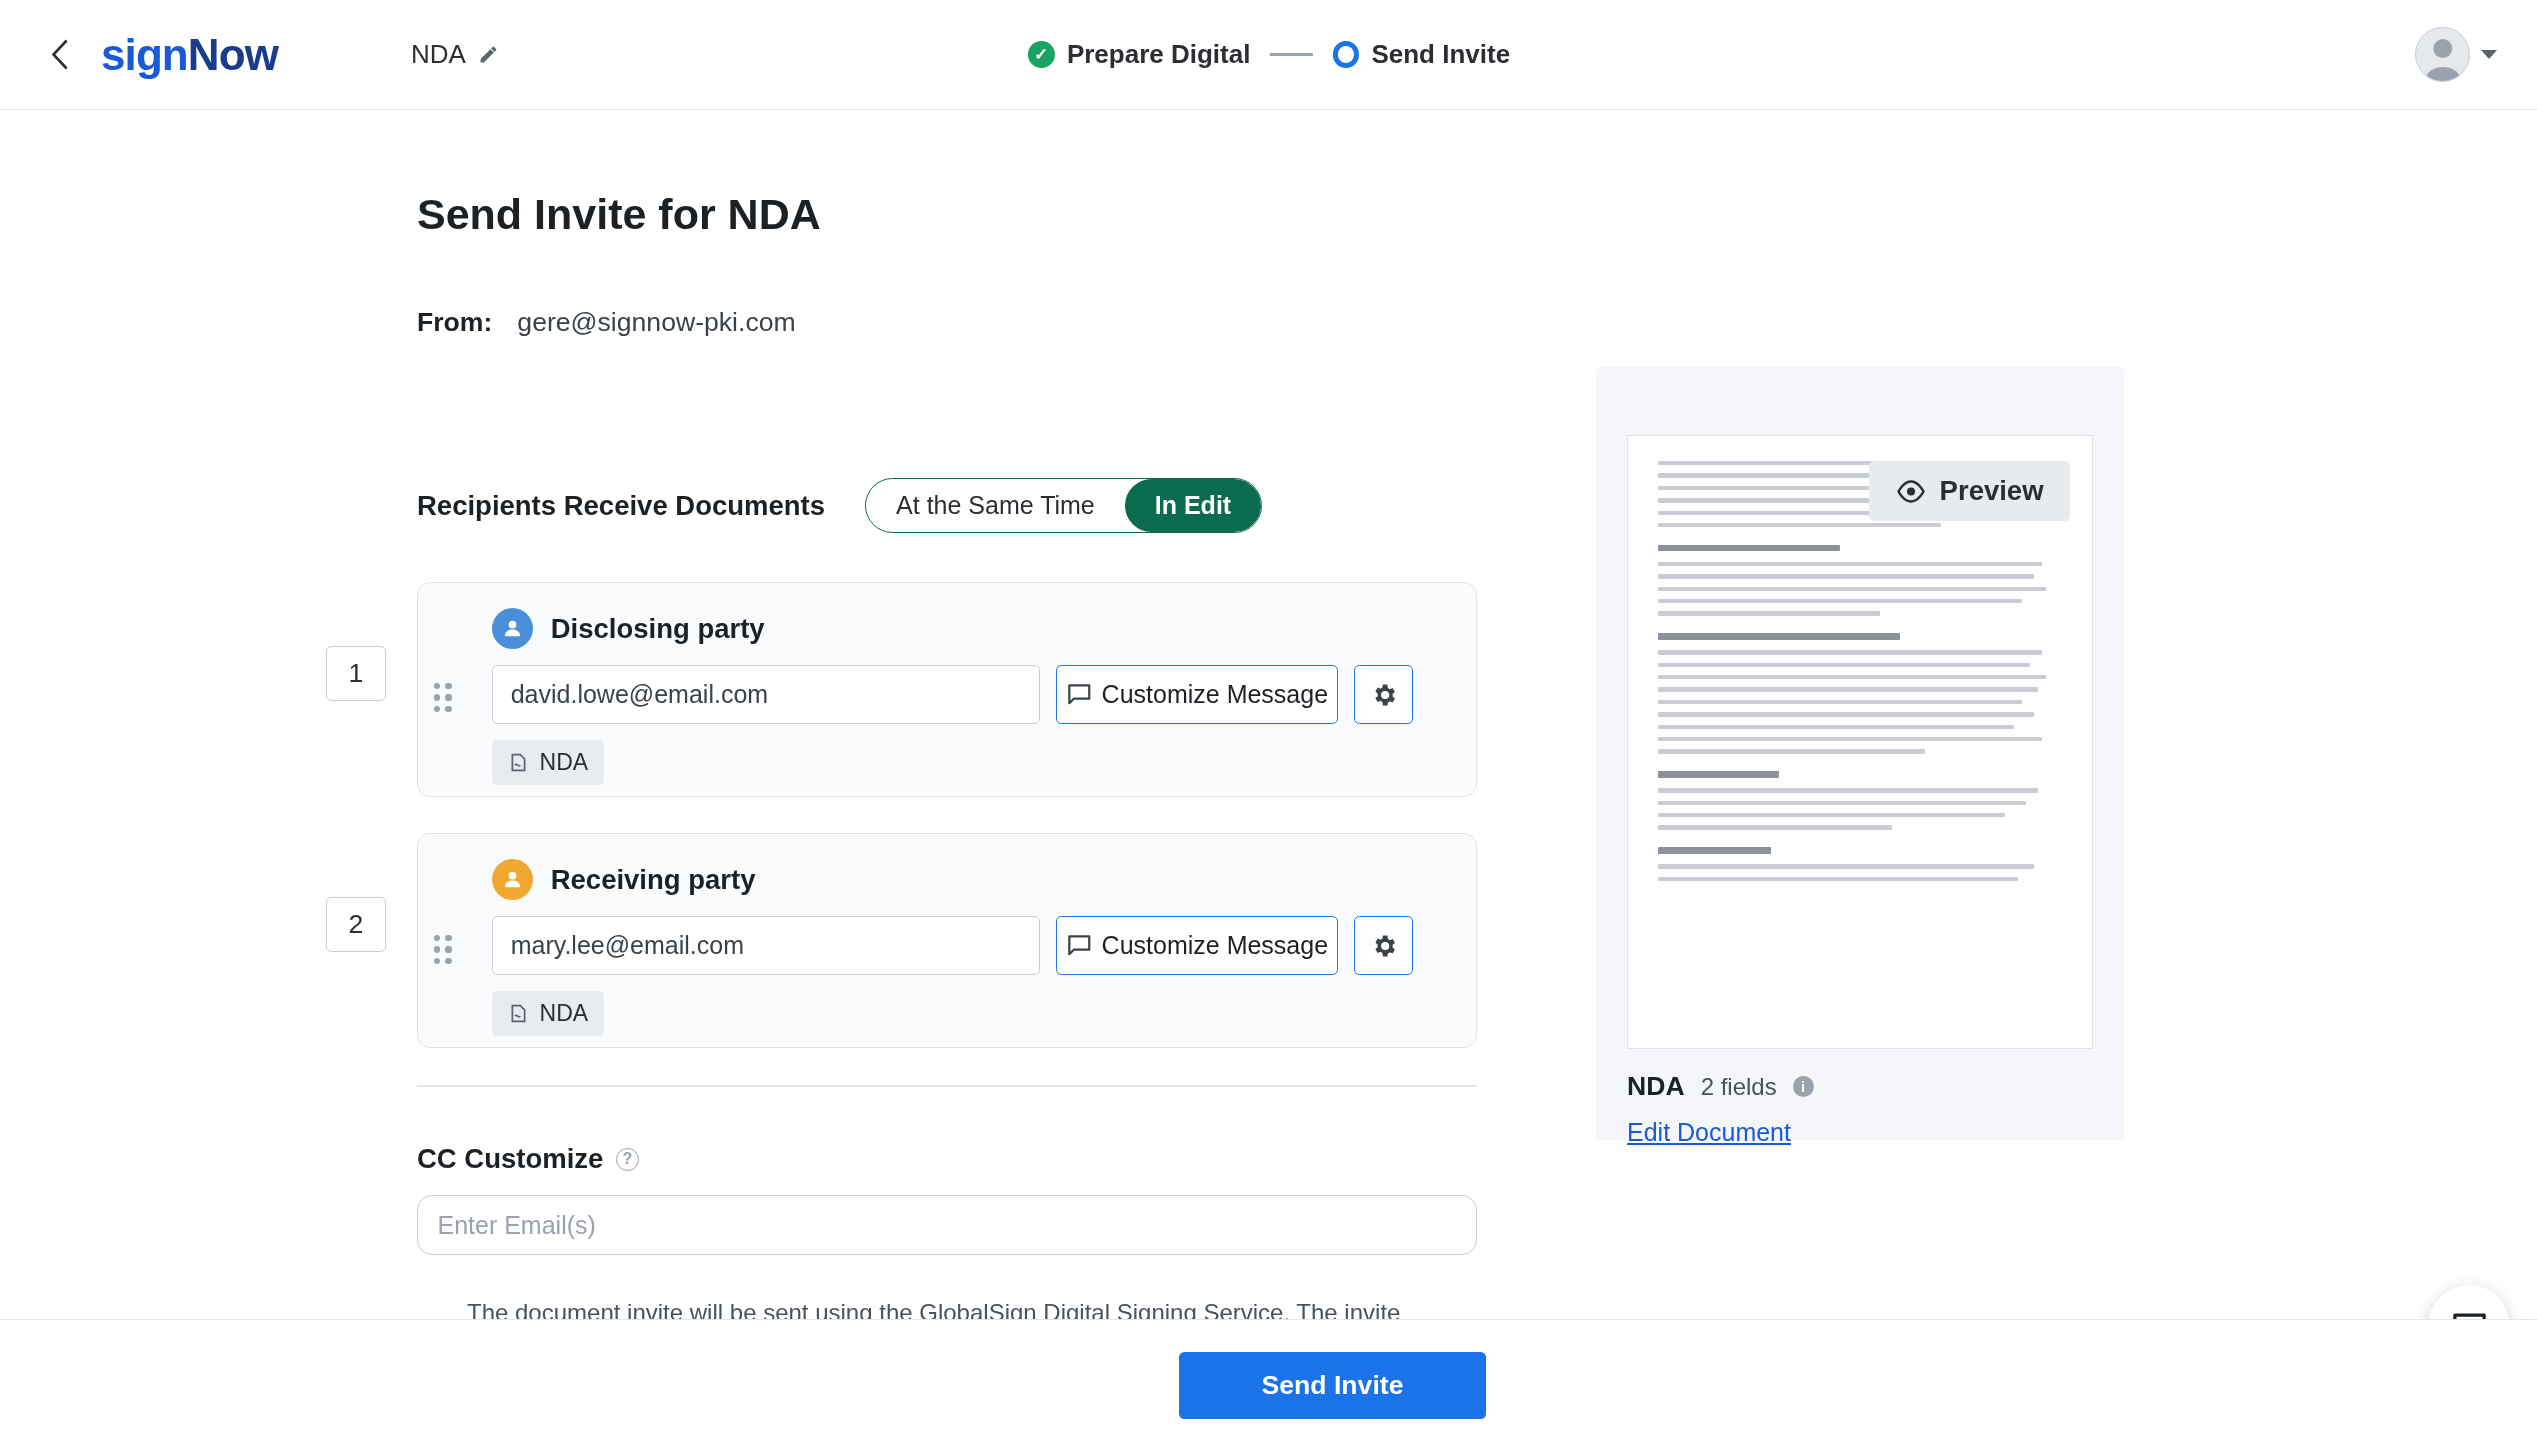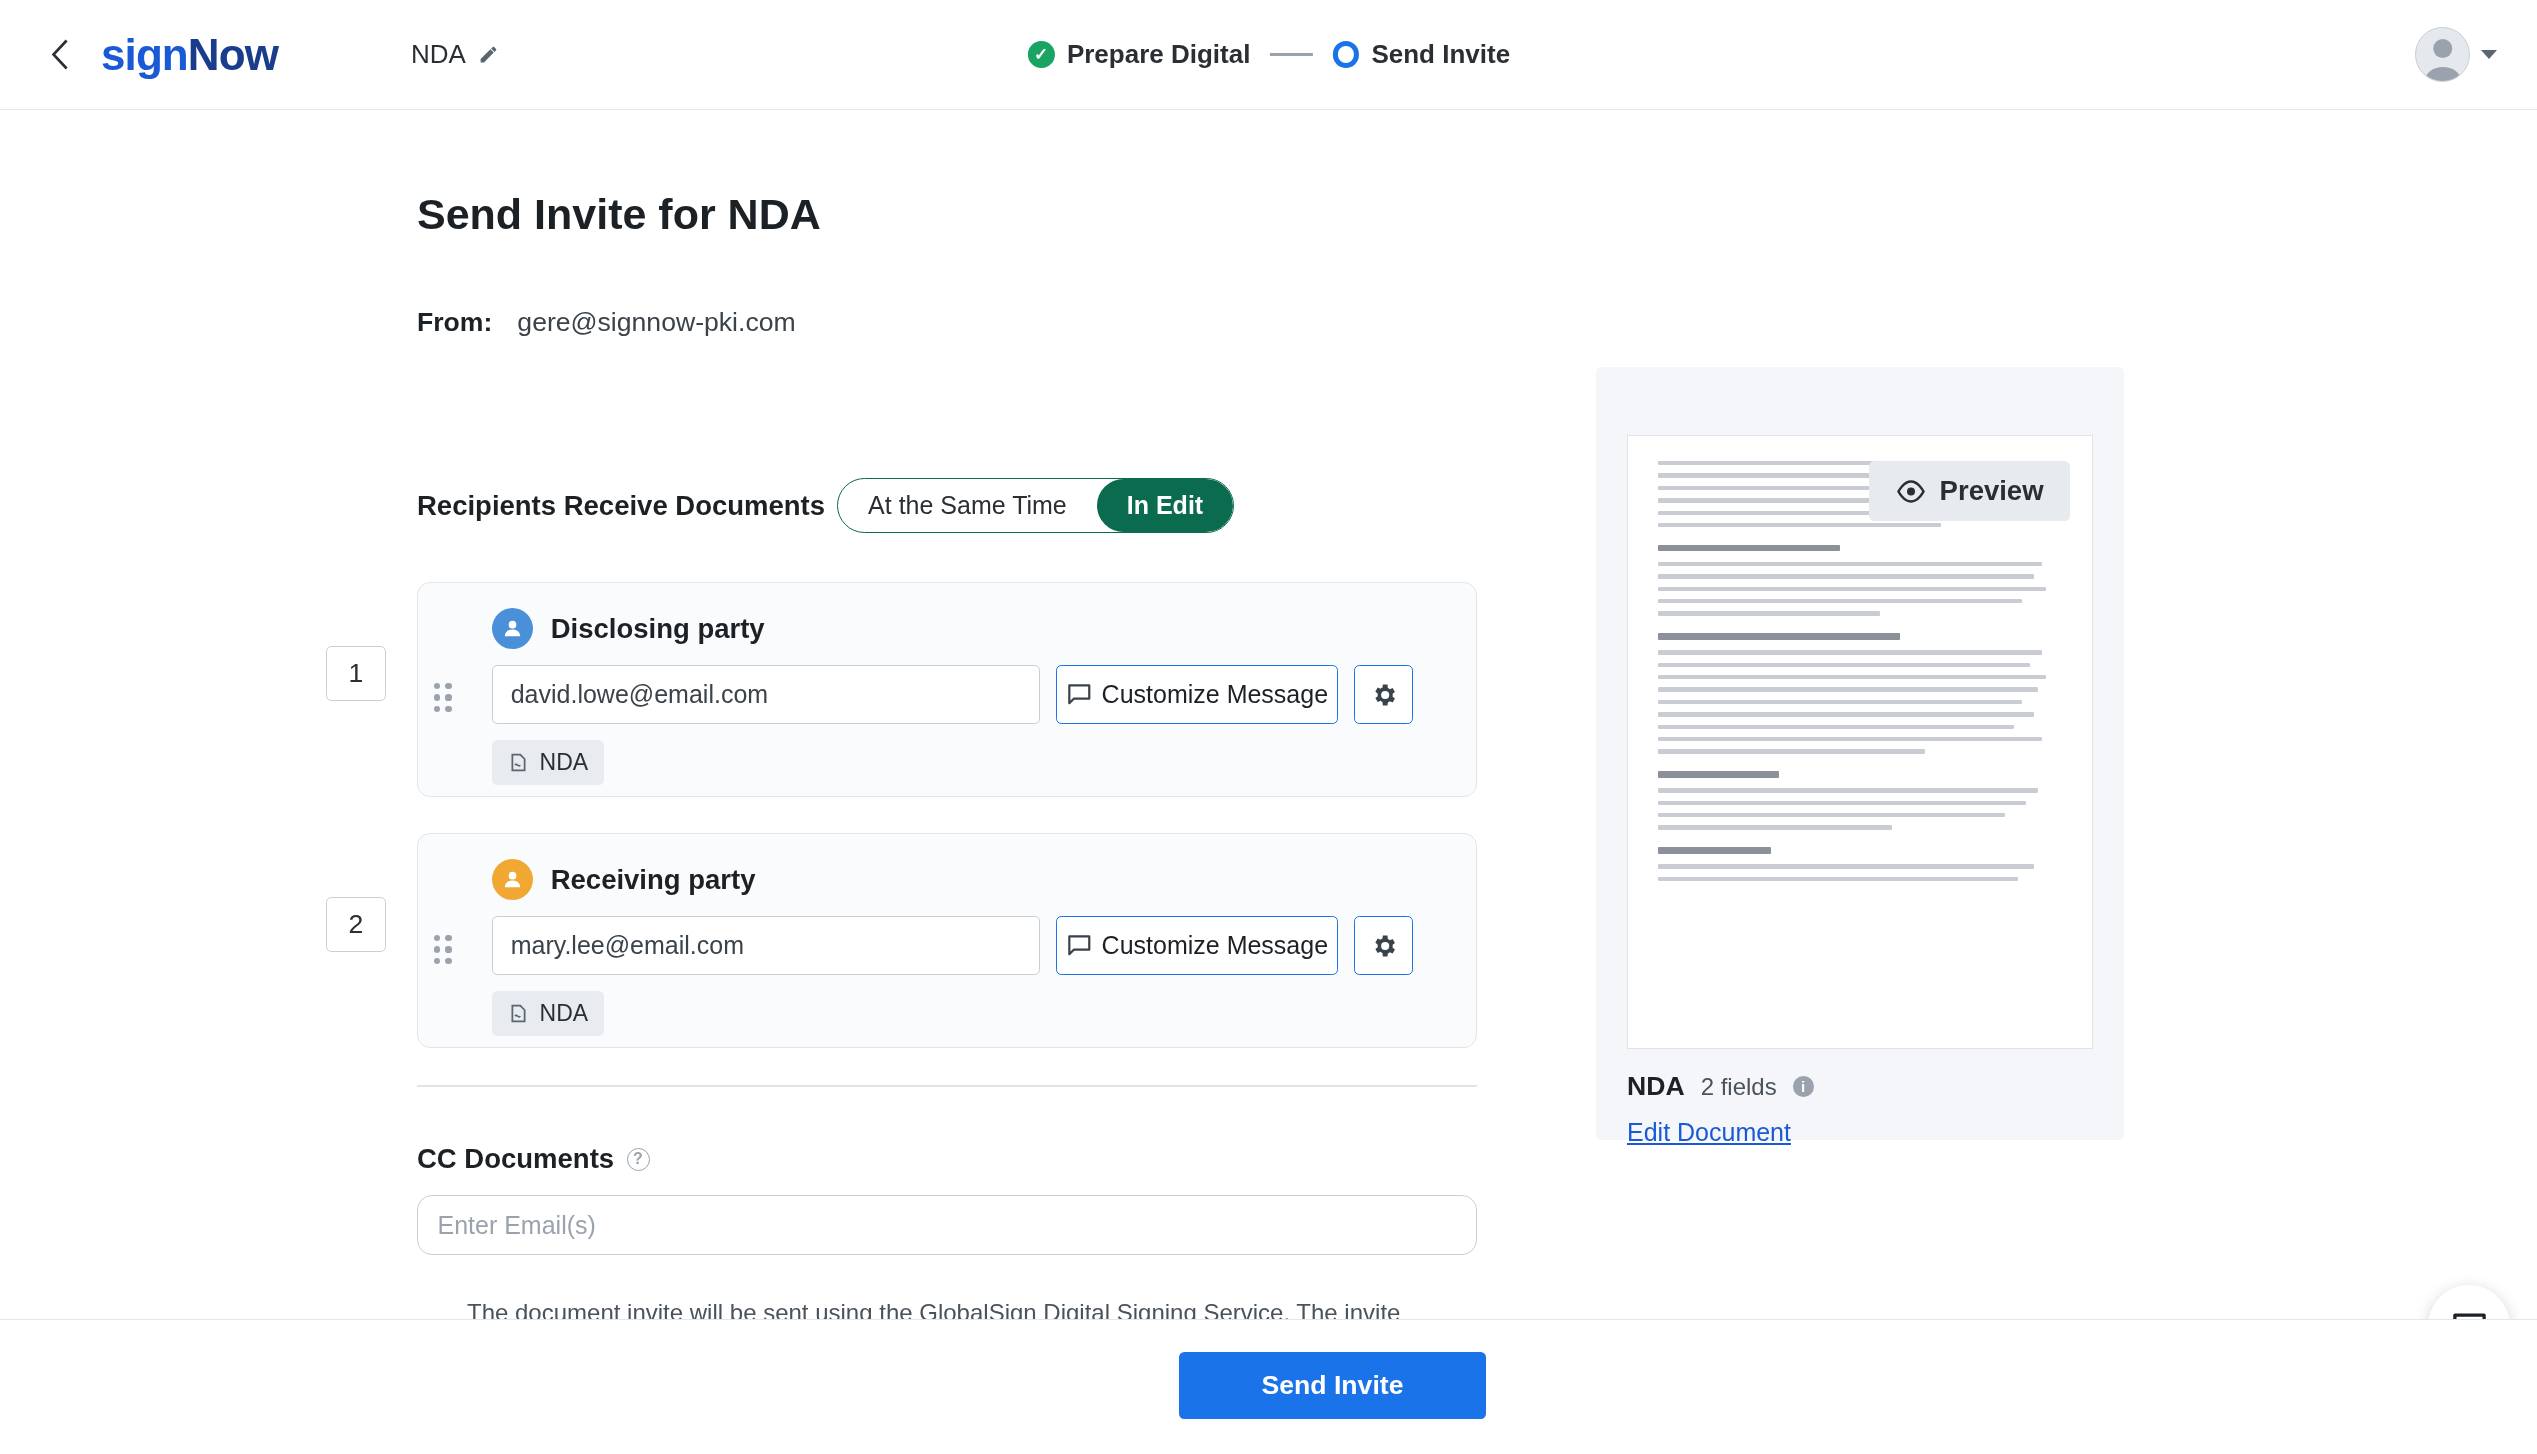--- a/index.html
+++ b/index.html
@@ -129,21 +129,21 @@
     left: 417px; top: 197px;
     display: flex; align-items: baseline; gap: 25px;
     font-size: 26.6px;
   }
   .from-label { font-weight: bold; color: #1c2126; }
   .from-value { color: #3a424a; }
 
   .recv-row {
     position: absolute;
     left: 417px; top: 368px;
-    display: flex; align-items: center; gap: 12px;
+    display: flex; align-items: center; gap: 40px;
   }
   .recv-label { font-size: 27.5px; font-weight: bold; color: #1c2126; }
   .toggle-group {
     display: flex;
     border: 1.8px solid #0a6b4e;
     border-radius: 35px;
     overflow: hidden;
     background: #fff;
     height: 55px;
   }
@@ -538,21 +538,21 @@
         <i></i>
         <i></i>
         <i></i>
         <i></i>
         <i></i>
       </div>
 
     <div class="divider"></div>
 
     <div class="cc-label">
-      <span>CC Documents</span>
+      <span>CC Customize</span>
       <span class="help-circle">?</span>
     </div>
     <input class="cc-input" placeholder="Enter Email(s)" style="">
 
     <div class="pki-row">
       <div class="pki-desc">The document invite will be sent using the GlobalSign Digital Signing Service. The invite may be subject to extra charges applied by GlobalSign.</div>
     </div>
 
     <div class="preview-panel"></div>
     <div class="doc-thumb">

